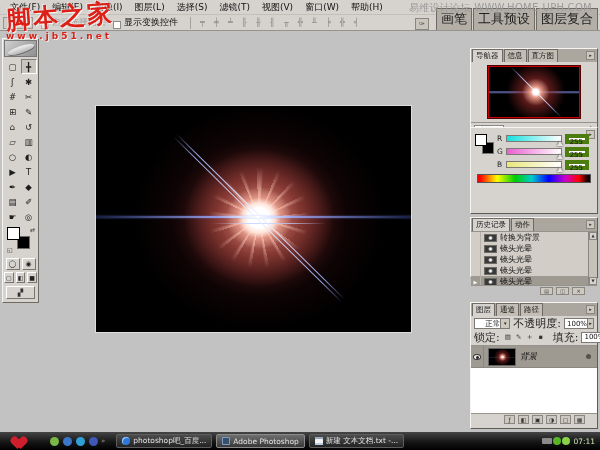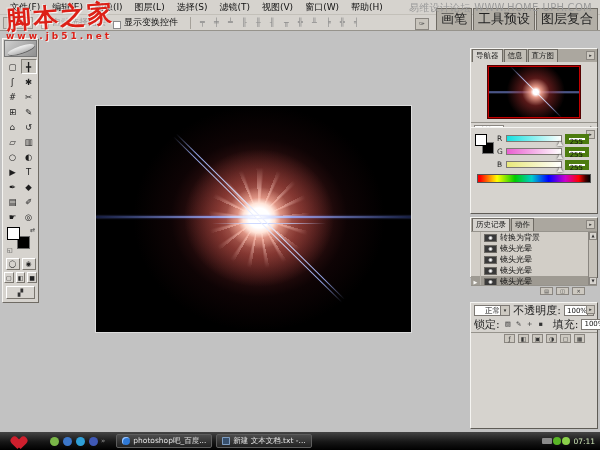--- a/index.html
+++ b/index.html
@@ -140,21 +140,21 @@
 .hscroll{position:absolute;right:0;top:0;bottom:0;width:9px;background:#c6c2ba;border-left:1px solid #8a8680;
   display:flex;flex-direction:column;justify-content:space-between;align-items:center}
 .harrow{width:8px;height:8px;background:#d6d3ce;border:1px solid #8a8680;font-size:4px;line-height:6px;text-align:center;color:#333}
 .hist-foot{height:11px;border-top:1px solid #96938c;display:flex;align-items:center;justify-content:flex-end;
   gap:3px;padding-right:12px}
 .hbtn{width:13px;height:8px;border:1px solid #8a8680;background:#cdc9c1;font-size:5px;line-height:6px;
   text-align:center;color:#444}
 #layers-panel{top:302px;height:127px}
 .lrow1,.lrow2{display:flex;align-items:center;gap:3px;padding:2px 3px;height:15px}
 .lrow2{height:14px;padding-top:0}
-.combo{width:48px;height:11px;background:#fff;border:1px solid #7d7974;display:flex;align-items:center;justify-content:flex-start;padding-left:10px;font-size:7.5px}
+.combo{width:48px;height:11px;background:#fff;border:1px solid #7d7974;display:flex;align-items:center;justify-content:flex-end;padding-left:0;font-size:7.5px}
 .combo .arr{width:9px;height:9px;background:#cdc9c1;border-left:1px solid #7d7974;font-size:5px;line-height:8px;text-align:center;color:#222}
 .llab{font-size:11px;color:#222;white-space:nowrap}
 .pctbox{width:30px;height:11px;background:#fff;border:1px solid #7d7974;display:flex;align-items:center;justify-content:space-between;padding-left:2px;font-size:7px}
 .pctbox .arr{width:7px;height:9px;font-size:5px;line-height:8px;text-align:center;color:#222;background:#cdc9c1;border-left:1px solid #7d7974}
 .lockico{width:10px;height:10px;border:1px solid transparent;display:flex;align-items:center;justify-content:center;font-size:6.5px;color:#333}
 .lay-list{height:68px;border-top:1px solid #96938c;background:#fff;overflow:hidden}
 .layer-row{height:22px;display:flex;align-items:center;background:#9e9a92;border-bottom:1px solid #8a8680}
 .eyewell{width:13px;height:22px;border-right:1px solid #8a8680;display:flex;align-items:center;justify-content:center}
 .eye{width:8px;height:6px;background:#f3f3f0;border:1px solid #333;border-radius:50%;position:relative}
 .eye::after{content:"";position:absolute;left:2px;top:1px;width:3px;height:3px;background:#222;border-radius:50%}
@@ -498,20 +498,26 @@
     </div>
     <div class="hist-foot">
 
     <span class="hbtn"><span>▤</span></span>
         <span class="hbtn"><span>◫</span></span>
         <span class="hbtn"><span>✕</span></span>
       </div>
   </div>
 
   <div class="panel" id="layers-panel">
+    <div class="ptabs">
+
+    <span class="ptab sel">图层</span>
+        <span class="ptab">通道</span>
+        <span class="ptab">路径</span>
+      </div>
     <span class="pmenu">▸</span>
     <div class="lrow1">
       <span class="combo">
         <span>正常</span>
         <span class="arr">▾</span>
       </span>
       <span class="llab">不透明度:</span>
       <span class="pctbox">
         <span>100%</span>
         <span class="arr">▸</span>
@@ -533,20 +539,32 @@
           <span class="lockico">
             <span>▪</span>
           </span>
         </span>
       <span class="llab" style="margin-left:4px">填充:</span>
       <span class="pctbox">
         <span>100%</span>
         <span class="arr">▸</span>
       </span>
     </div>
+    <div class="lay-list">
+      <div class="layer-row">
+        <span class="eyewell">
+            <span class="eye"></span>
+          </span>
+        <span class="lthumb">
+          <span class="mini-flare" style="position:absolute;inset:0"></span>
+        </span>
+        <span class="lname">背景</span>
+        <span class="llock"></span>
+      </div>
+    </div>
     <div class="lay-foot">
 
     <span class="lbtn"><span>ƒ</span></span>
         <span class="lbtn"><span>◧</span></span>
         <span class="lbtn"><span>▣</span></span>
         <span class="lbtn"><span>◑</span></span>
         <span class="lbtn"><span>▢</span></span>
         <span class="lbtn"><span>▦</span></span>
       </div>
   </div>
@@ -562,20 +580,24 @@
         <span class="qdot"></span>
         <span class="qdot"></span>
       </span>
     <span class="qmore">»</span>
     <span class="tbtns">
 
     <div class="tbtn">
           <span class="ticon"></span>
           <span class="tlabel">photoshop吧_百度...</span>
         </div>
+        <div class="tbtn sel">
+          <span class="ticon"></span>
+          <span class="tlabel">Adobe Photoshop</span>
+        </div>
         <div class="tbtn">
           <span class="ticon"></span>
           <span class="tlabel">新建 文本文档.txt -...</span>
         </div>
       </span>
     <span class="tray">
       <span class="trayico kb"></span>
       <span class="trayico g1"></span>
       <span class="trayico g2"></span>
       <span class="clock">07:11</span>

